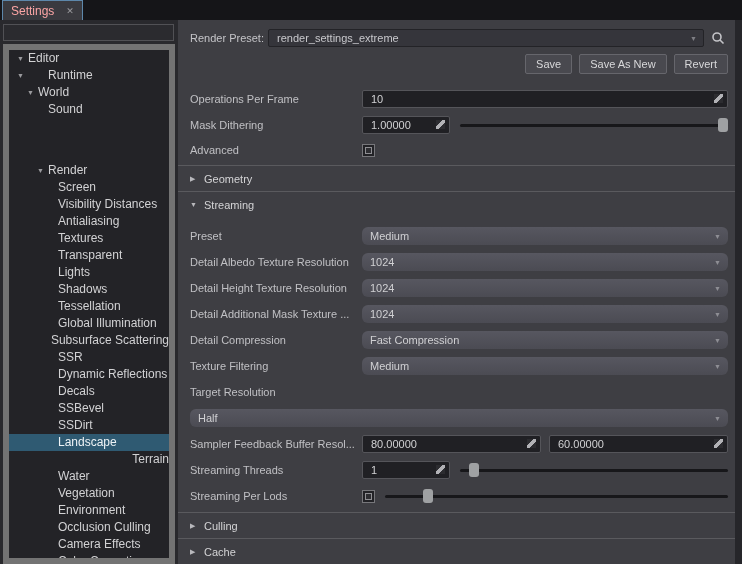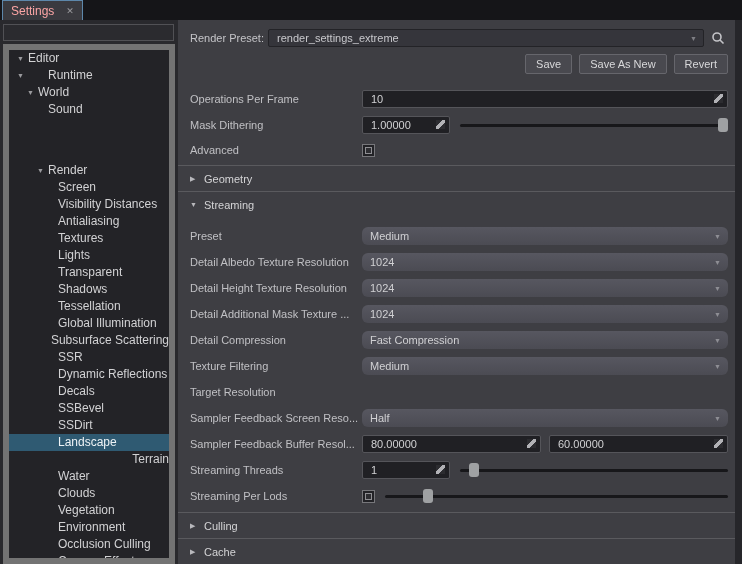--- a/index.html
+++ b/index.html
@@ -126,28 +126,28 @@
         <div class="titem" style="padding-left: 38px;">
           <span class="tsp"></span>
           <span class="tlabel">Antialiasing</span>
         </div>
         <div class="titem" style="padding-left: 38px;">
           <span class="tsp"></span>
           <span class="tlabel">Textures</span>
         </div>
         <div class="titem" style="padding-left: 38px;">
           <span class="tsp"></span>
+          <span class="tlabel">Transparent</span>
+        </div>
+        <div class="titem" style="padding-left: 38px;">
+          <span class="tsp"></span>
           <span class="tlabel">Lights</span>
         </div>
         <div class="titem" style="padding-left: 38px;">
           <span class="tsp"></span>
-          <span class="tlabel">Transparent</span>
-        </div>
-        <div class="titem" style="padding-left: 38px;">
-          <span class="tsp"></span>
           <span class="tlabel">Shadows</span>
         </div>
         <div class="titem" style="padding-left: 38px;">
           <span class="tsp"></span>
           <span class="tlabel">Tessellation</span>
         </div>
         <div class="titem" style="padding-left: 38px;">
           <span class="tsp"></span>
           <span class="tlabel">Global Illumination</span>
         </div>
@@ -179,24 +179,20 @@
           <span class="tsp"></span>
           <span class="tlabel">Landscape</span>
         </div>
         <div class="titem" style="padding-left: 38px; justify-content: flex-end;">
           <span class="tsp"></span>
           <span class="tlabel">Terrain</span>
         </div>
         <div class="titem" style="padding-left: 38px;">
           <span class="tsp"></span>
           <span class="tlabel">Water</span>
-        </div>
-        <div class="titem" style="padding-left: 38px;">
-          <span class="tsp"></span>
-          <span class="tlabel">Clouds</span>
         </div>
         <div class="titem" style="padding-left: 38px;">
           <span class="tsp"></span>
           <span class="tlabel">Vegetation</span>
         </div>
         <div class="titem" style="padding-left: 38px;">
           <span class="tsp"></span>
           <span class="tlabel">Environment</span>
         </div>
         <div class="titem" style="padding-left: 38px;">
@@ -325,21 +321,20 @@
             <div class="dd">
               <span>Medium</span>
               <span class="dd-arrow">▼</span>
             </div>
           </div>
         </div>
         <div class="prow">
           <span class="plabel">Target Resolution</span>
         </div>
         <div class="prow">
-          <span class="plabel">Sampler Feedback Screen Reso...</span>
           <div class="pfield">
             <div class="dd">
               <span>Half</span>
               <span class="dd-arrow">▼</span>
             </div>
           </div>
         </div>
         <div class="prow">
           <span class="plabel">Sampler Feedback Buffer Resol...</span>
           <div class="pfield">

